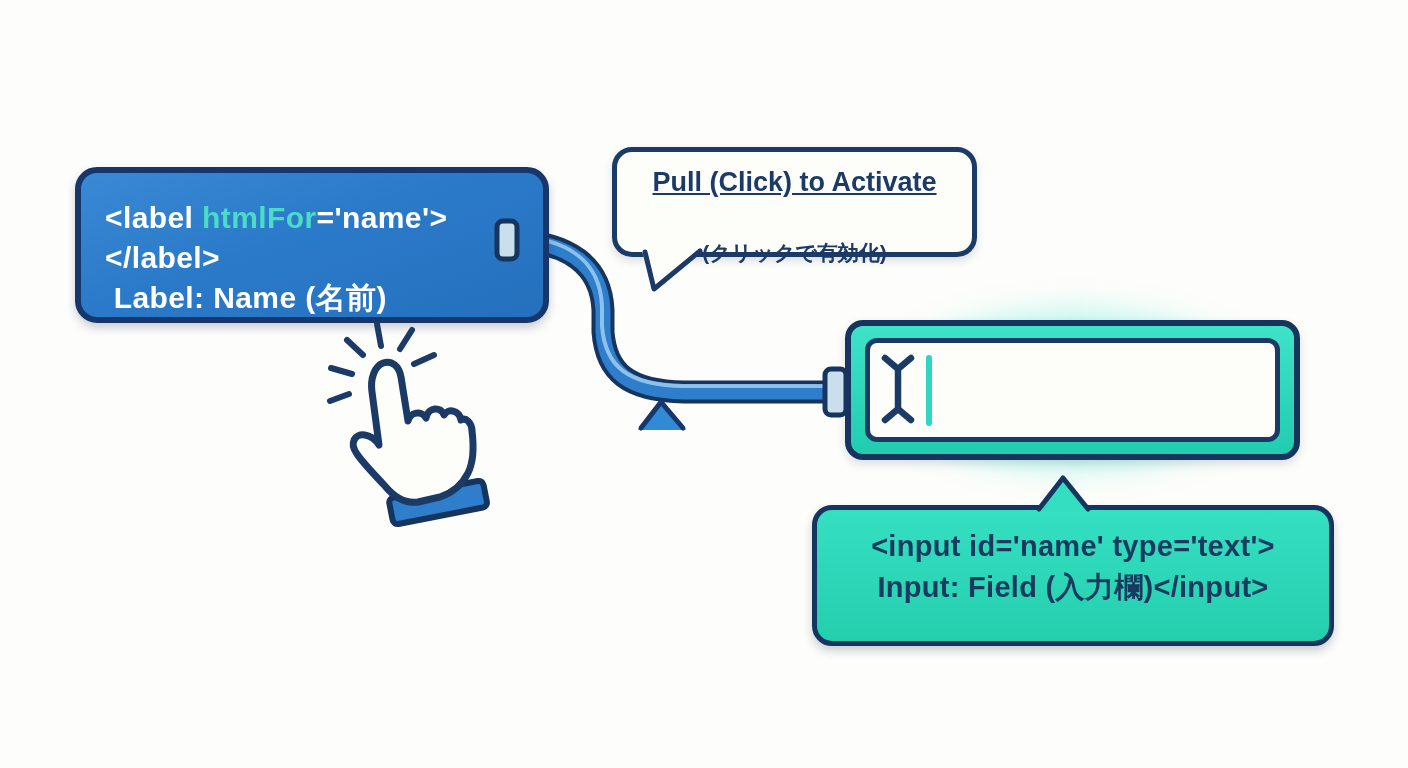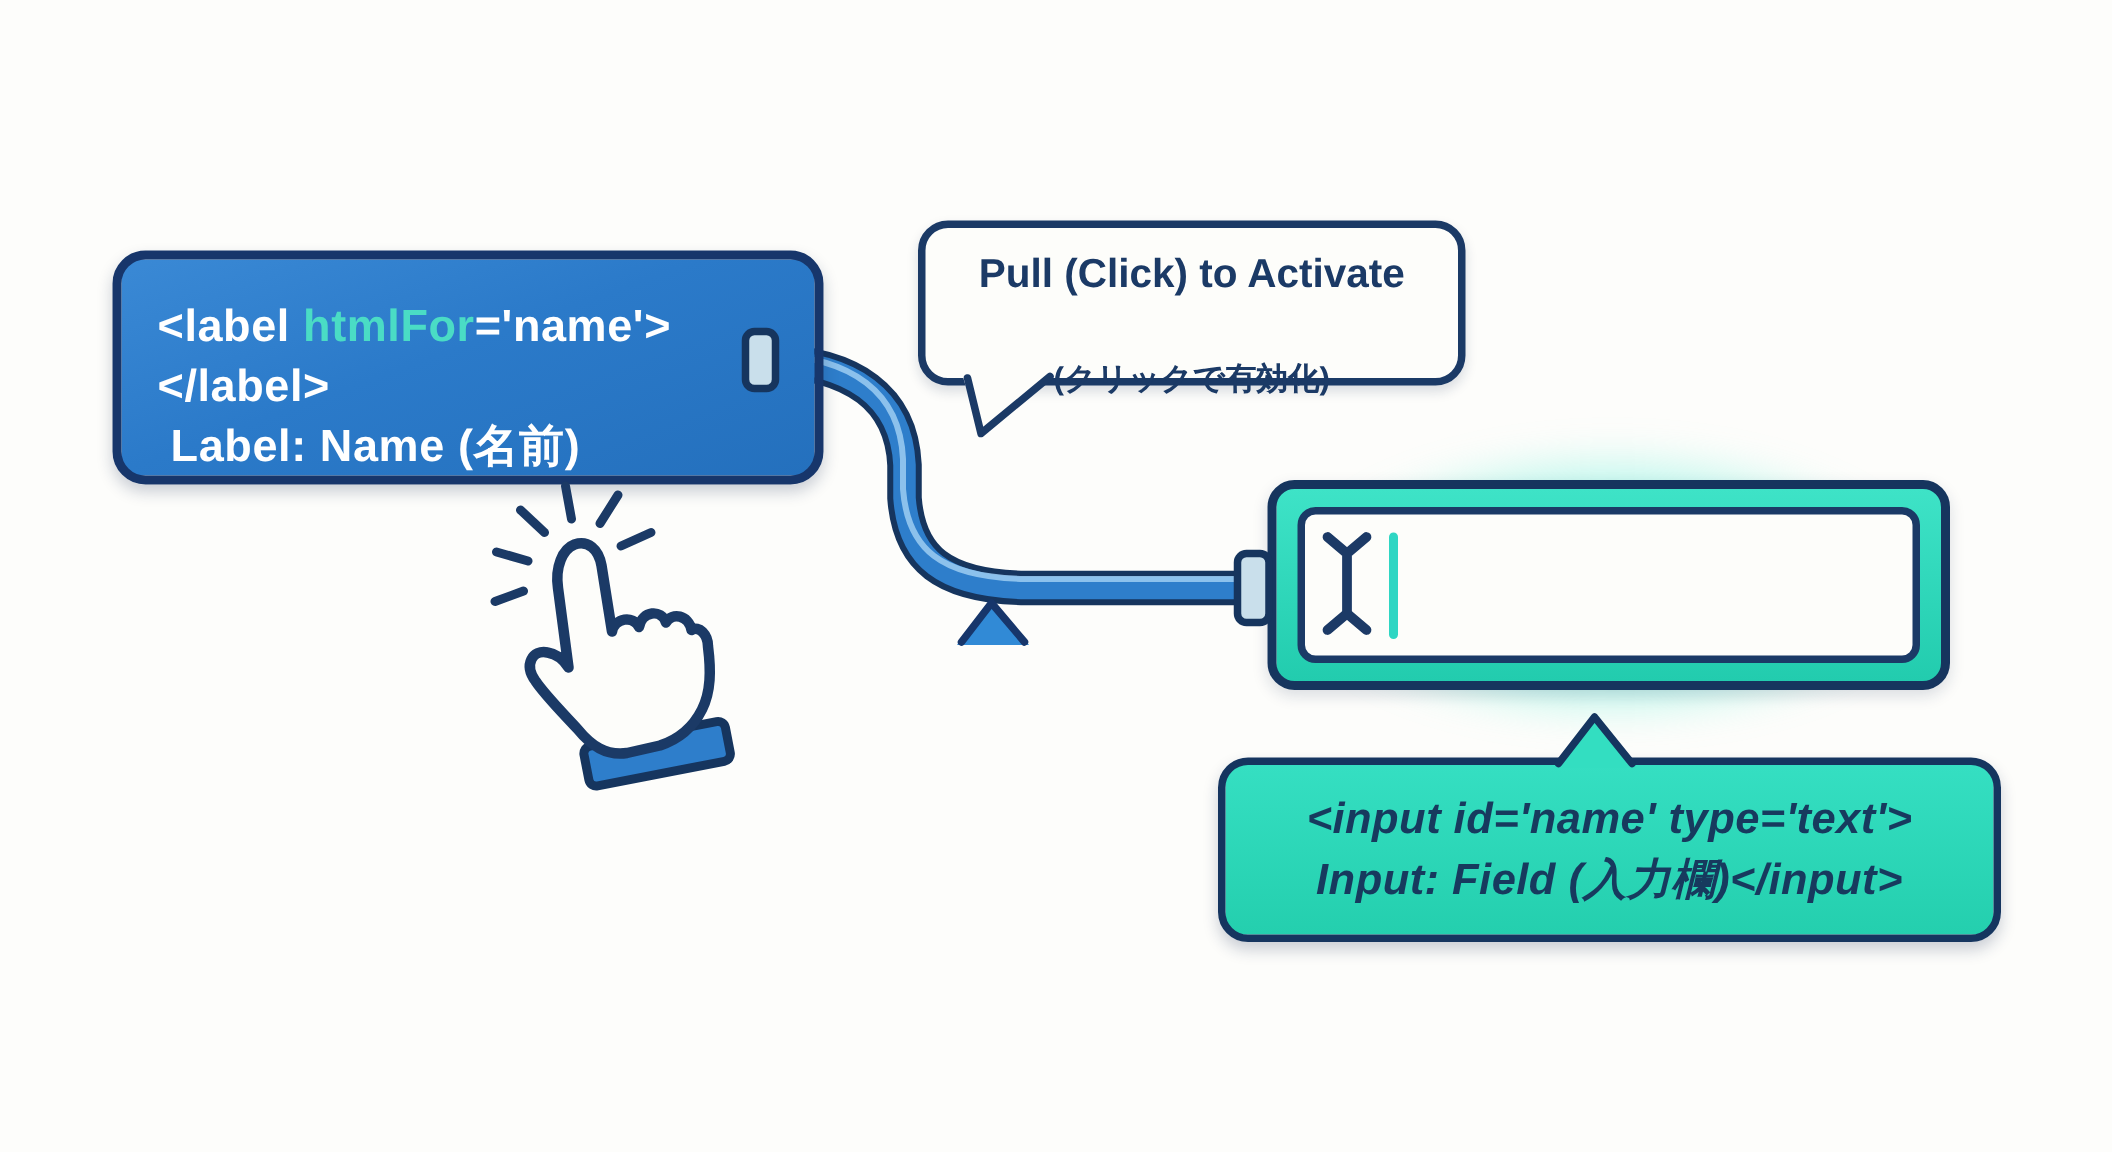--- a/index.html
+++ b/index.html
@@ -35,21 +35,21 @@
   .accent { color:#4adcc5; }
 
   
   .top-bubble {
     position:absolute; left:612px; top:147px; width:365px; height:110px;
     box-sizing:border-box; background:#fdfdfa;
     border:5px solid #1b3a66; border-radius:20px;
     text-align:center; padding-top:13px;
     box-shadow:0 4px 8px rgba(23,42,80,.15);
   }
-  .top-bubble .title { font-size:27px; font-weight:800; color:#1b3a66; line-height:34px; }
+  .top-bubble .title { font-size:27px; font-weight:800; color:#1b3a66; line-height:34px;text-decoration:underline; }
   .top-bubble .sub   { font-size:21px; font-weight:700; color:#1b3a66; line-height:28px;margin-top:40px; }
 
   
   .badge {
     position:absolute; left:568px; top:423px; width:195px; height:82px;
     box-sizing:border-box;
     background:linear-gradient(180deg,#338ad8,#2a78c8);
     border:5px solid #17366b; border-radius:16px;
     text-align:center; padding-top:7px; color:#ffffff;
     box-shadow:0 4px 8px rgba(23,42,80,.22);
@@ -65,27 +65,26 @@
     border:6px solid #16355e; border-radius:18px;
     box-shadow:0 4px 10px rgba(23,42,80,.15);
   }
   .input-inner {
     position:absolute; left:14px; top:12px; right:14px; bottom:12px;
     background:#fdfdfa; border:5px solid #1b3a66; border-radius:12px;
   }
 
   
   .teal-bubble {
-    position:absolute; left:812px; top:505px; width:522px; height:123px;
+    position:absolute; left:812px; top:505px; width:522px; height:141px;
     box-sizing:border-box;
     background:linear-gradient(180deg,#35dfc2,#24cfae);
     border:5px solid #15355f; border-radius:20px;
     text-align:center; padding-top:16px;
     box-shadow:0 5px 10px rgba(23,42,80,.22);
-    font-style:italic;
   }
   .teal-bubble .code {
     font-size:29px; font-weight:800; color:#173a5e;
     line-height:41px; white-space:pre; letter-spacing:.3px;
   }
 </style>
 </head>
 <body>
 
 <div class="canvas">

